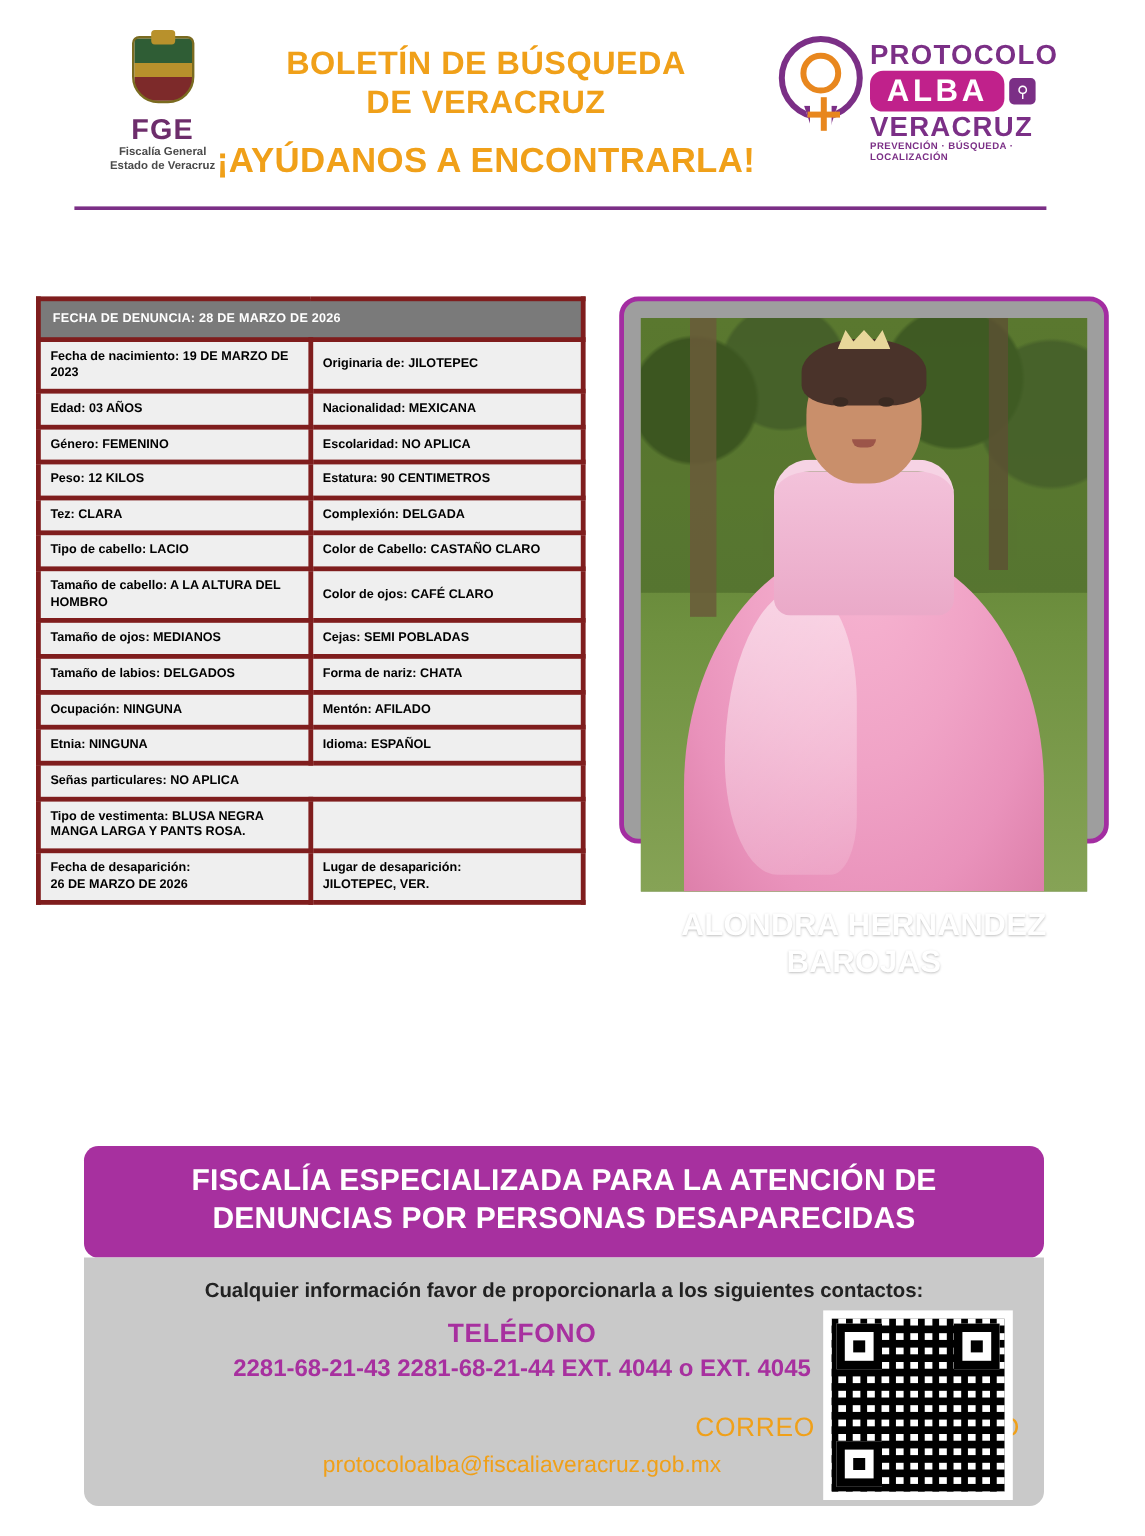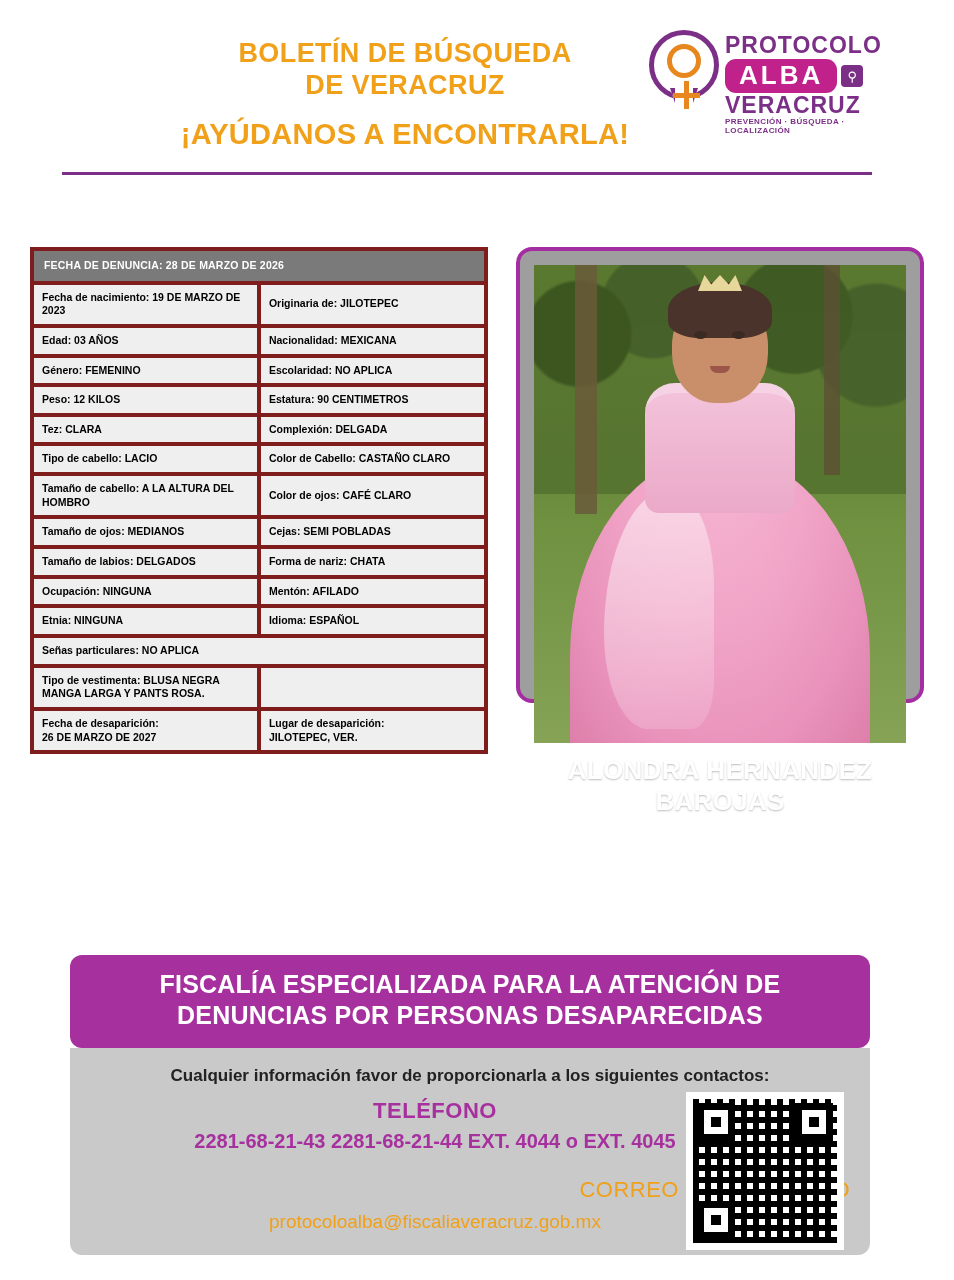--- a/index.html
+++ b/index.html
@@ -451,20 +451,28 @@
   }
   .qr-eye.tl { left: 4px; top: 4px; }
   .qr-eye.tr { right: 4px; top: 4px; }
   .qr-eye.bl { left: 4px; bottom: 4px; }
 </style>
 </head>
 <body>
 
 <div class="header">
 
+  <div class="fge-logo">
+    <div class="fge-shield">
+      <div class="crest"></div>
+    </div>
+    <div class="fge-name">FGE</div>
+    <div class="fge-sub">Fiscalía General</div>
+    <div class="fge-sub">Estado de Veracruz</div>
+  </div>
 
   <div class="title-block">
     <div class="title-main">BOLETÍN DE BÚSQUEDA</div>
     <div class="title-main">DE VERACRUZ</div>
     <div class="title-sub">¡AYÚDANOS A ENCONTRARLA!</div>
   </div>
 
   <div class="alba-logo">
     <div class="alba-pin">
       <div class="pin-shape"></div>
@@ -536,21 +544,21 @@
   </tr>
   <tr>
     <td colspan="2">Señas particulares: NO APLICA</td>
   </tr>
   <tr>
     <td class="col-l">Tipo de vestimenta: BLUSA NEGRA MANGA LARGA Y PANTS ROSA.</td>
     <td class="col-r">&nbsp;</td>
   </tr>
   <tr>
     <td class="col-l" style="white-space: pre-line;">Fecha de desaparición:
-26 DE MARZO DE 2027</td>
+26 DE MARZO DE 2026</td>
     <td class="col-r" style="white-space: pre-line;">Lugar de desaparición:
 JILOTEPEC, VER.</td>
   </tr>
 </tbody>
   </table>
 
 <div class="photo-card">
   <div class="photo-frame">
     <div class="ph-bg"></div>
     <div class="ph-trees"></div>

